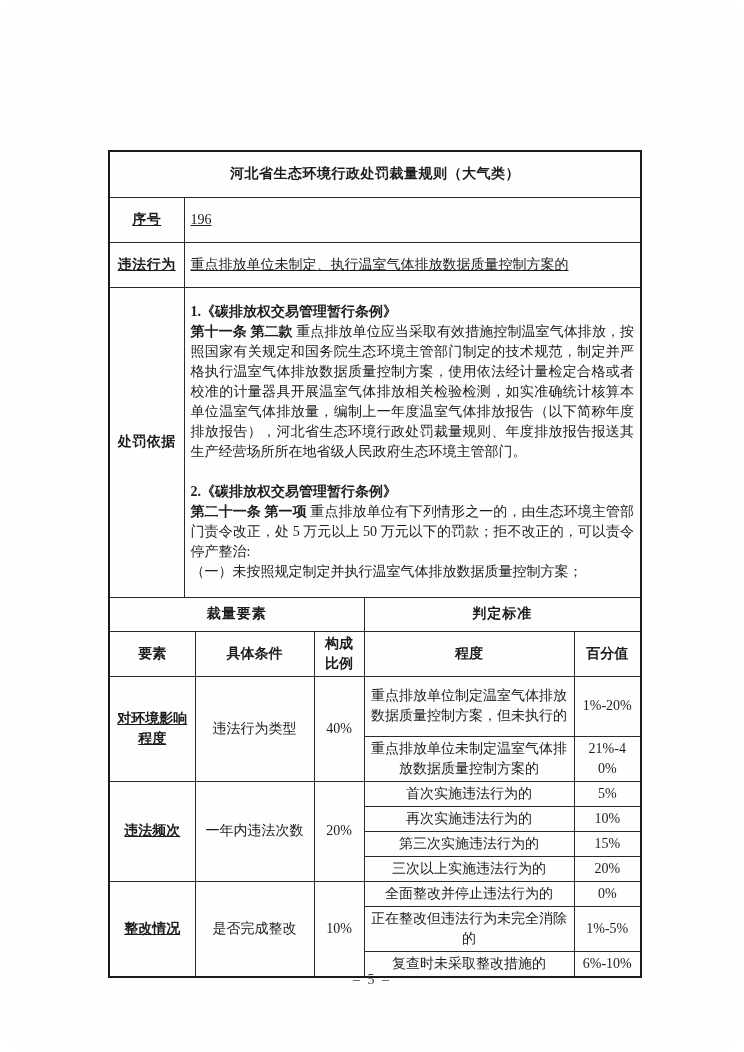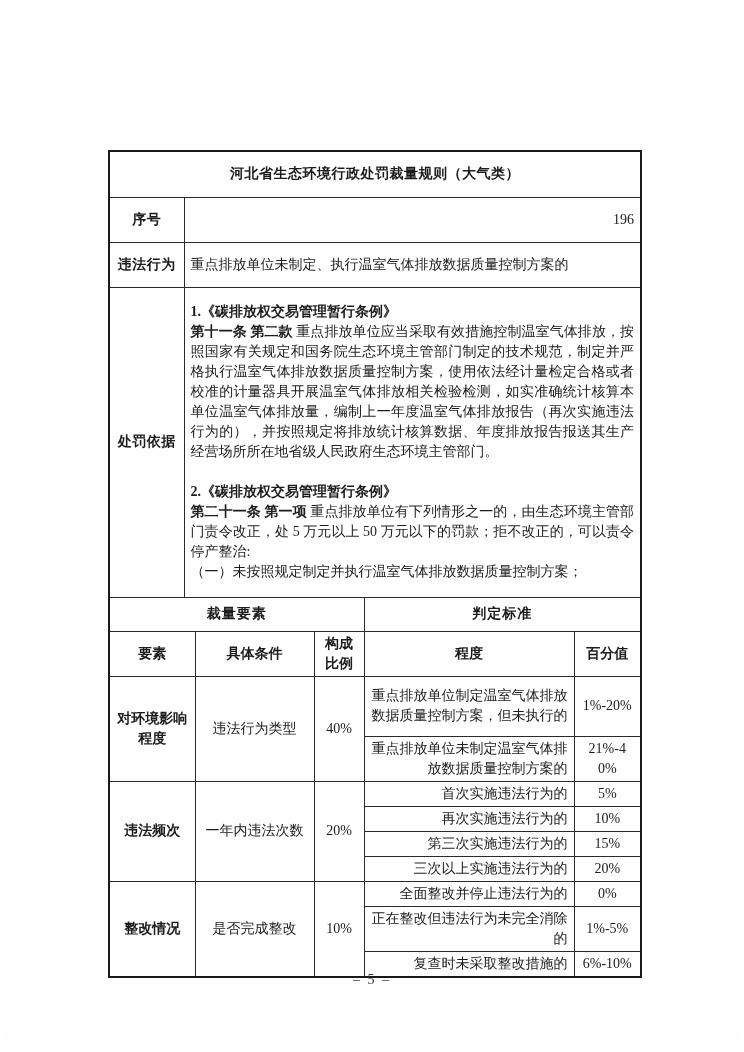--- a/index.html
+++ b/index.html
@@ -37,21 +37,21 @@
     letter-spacing: 0.5px;
     line-height: 30px;
   }
   td.lbl {
     font-size: 16px;
     font-weight: bold;
     text-align: center;
     padding: 2px 2px;
     letter-spacing: 0.5px;
   }
-  td.center { text-align: right; }
+  td.center { text-align: left; }
   td.leftval { text-align: left; padding-left: 8px; }
   td.basis {
     vertical-align: middle;
     text-align: justify;
     padding: 6px 8px;
   }
   .basis p { margin: 0 0 20px 0; }
   .basis p:last-child { margin-bottom: 0; }
   .b { font-weight: bold; }
   td.ghead {
@@ -65,39 +65,40 @@
     font-weight: bold;
     text-align: center;
     line-height: 18px;
   }
   td.factor {
     font-size: 15px;
     font-weight: bold;
     text-align: center;
     line-height: 21px;
     padding: 2px 4px;
+    text-decoration: underline;
   }
   td.cond { text-align: center; padding: 2px 10px; line-height: 20px; }
   td.ratio { text-align: center; }
   td.deg {
-    text-align: right;
+    text-align: center;
     font-size: 14px;
     line-height: 19px;
     padding: 2px 6px;
     font-family: Liberation Mono, monospace;
   }
   td.pct {
     text-align: center;
     font-size: 13px;
     line-height: 17px;
     padding: 1px 6px;
     word-break: break-all;
   }
   tr.h46 { height: 46px; }
-  tr.h45 { height: 45px; }
+  tr.h45 { height: 45px; text-decoration: underline; }
   tr.h310 { height: 310px; }
   tr.h34 { height: 34px; }
   tr.h42 { height: 42px; margin-top: 30px; }
   tr.h60 { height: 60px; }
   tr.h43 { height: 43px; margin-top: 48px; }
   tr.h21 { height: 21px; }
   tr.h20 { height: 20px; }
   tr.h35 { height: 35px; }
   tr.h25 { height: 25px; }
   .footer {
@@ -137,21 +138,21 @@
     <tr class="h45">
       <td class="lbl">违法行为</td>
       <td class="leftval" colspan="5">重点排放单位未制定、执行温室气体排放数据质量控制方案的</td>
     </tr>
 
     <tr class="h310">
       <td class="lbl">处罚依据</td>
       <td class="basis" colspan="5">
         <p>
           <span class="b">1.《碳排放权交易管理暂行条例》</span><br>
-          <span class="b">第十一条 第二款 </span><span>重点排放单位应当采取有效措施控制温室气体排放，按照国家有关规定和国务院生态环境主管部门制定的技术规范，制定并严格执行温室气体排放数据质量控制方案，使用依法经计量检定合格或者校准的计量器具开展温室气体排放相关检验检测，如实准确统计核算本单位温室气体排放量，编制上一年度温室气体排放报告（再次实施违法行为的），并按照规定将排放统计核算数据、年度排放报告报送其生产经营场所所在地省级人民政府生态环境主管部门。</span>
+          <span class="b">第十一条 第二款 </span><span>重点排放单位应当采取有效措施控制温室气体排放，按照国家有关规定和国务院生态环境主管部门制定的技术规范，制定并严格执行温室气体排放数据质量控制方案，使用依法经计量检定合格或者校准的计量器具开展温室气体排放相关检验检测，如实准确统计核算本单位温室气体排放量，编制上一年度温室气体排放报告（以下简称年度排放报告），河北省生态环境行政处罚裁量规则、年度排放报告报送其生产经营场所所在地省级人民政府生态环境主管部门。</span>
         </p>
         <p>
           <span class="b">2.《碳排放权交易管理暂行条例》</span><br>
           <span class="b">第二十一条 第一项 </span><span>重点排放单位有下列情形之一的，由生态环境主管部门责令改正，处 5 万元以上 50 万元以下的罚款；拒不改正的，可以责令停产整治:</span><br>
           <span>（一）未按照规定制定并执行温室气体排放数据质量控制方案；</span>
         </p>
       </td>
     </tr>
 
     <tr class="h34">

